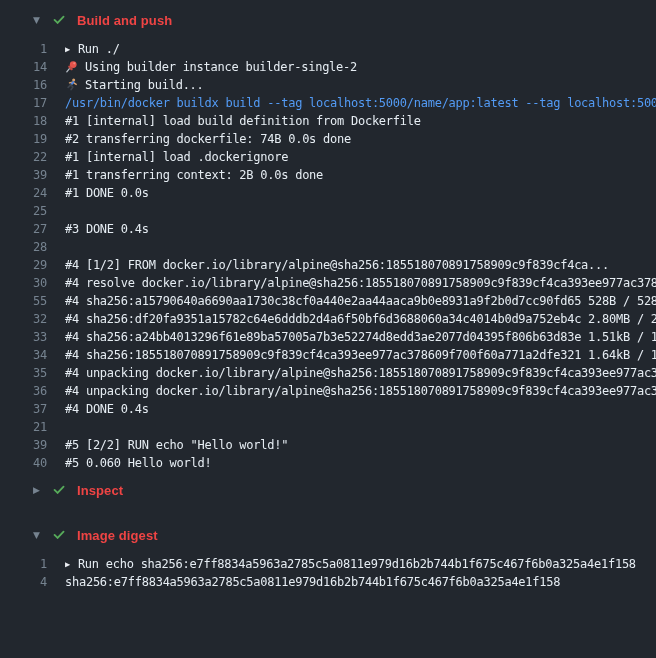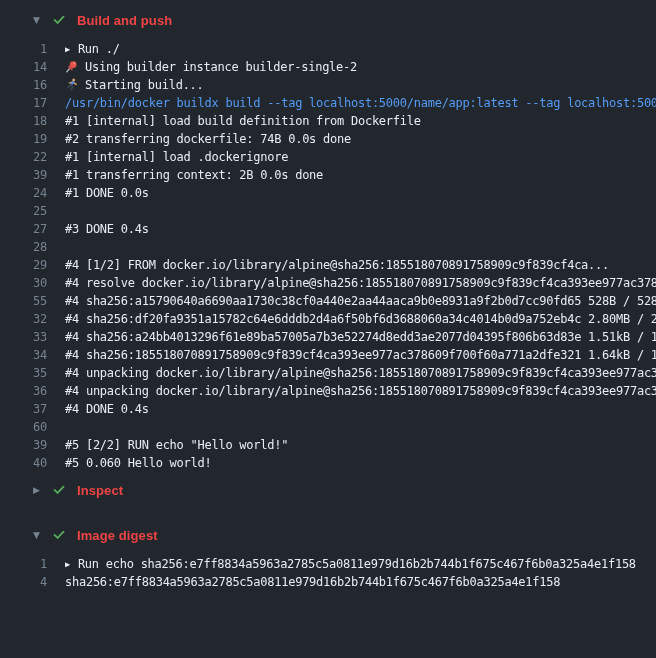--- a/index.html
+++ b/index.html
@@ -135,21 +135,21 @@
         <div class="log-line"><span class="num">28</span><span class="content"><span></span></span></div>
         <div class="log-line"><span class="num">29</span><span class="content"><span>#4 [1/2] FROM docker.io/library/alpine@sha256:185518070891758909c9f839cf4ca...</span></span></div>
         <div class="log-line"><span class="num">30</span><span class="content"><span>#4 resolve docker.io/library/alpine@sha256:185518070891758909c9f839cf4ca393ee977ac378609f700f60a771a2dfe321</span></span></div>
         <div class="log-line"><span class="num">55</span><span class="content"><span>#4 sha256:a15790640a6690aa1730c38cf0a440e2aa44aaca9b0e8931a9f2b0d7cc90fd65 528B / 528B done</span></span></div>
         <div class="log-line"><span class="num">32</span><span class="content"><span>#4 sha256:df20fa9351a15782c64e6dddb2d4a6f50bf6d3688060a34c4014b0d9a752eb4c 2.80MB / 2.80MB done</span></span></div>
         <div class="log-line"><span class="num">33</span><span class="content"><span>#4 sha256:a24bb4013296f61e89ba57005a7b3e52274d8edd3ae2077d04395f806b63d83e 1.51kB / 1.51kB done</span></span></div>
         <div class="log-line"><span class="num">34</span><span class="content"><span>#4 sha256:185518070891758909c9f839cf4ca393ee977ac378609f700f60a771a2dfe321 1.64kB / 1.64kB done</span></span></div>
         <div class="log-line"><span class="num">35</span><span class="content"><span>#4 unpacking docker.io/library/alpine@sha256:185518070891758909c9f839cf4ca393ee977ac378609f700f60a771a2dfe321</span></span></div>
         <div class="log-line"><span class="num">36</span><span class="content"><span>#4 unpacking docker.io/library/alpine@sha256:185518070891758909c9f839cf4ca393ee977ac378609f700f60a771a2dfe321 done</span></span></div>
         <div class="log-line"><span class="num">37</span><span class="content"><span>#4 DONE 0.4s</span></span></div>
-        <div class="log-line"><span class="num">60</span><span class="content"><span></span></span></div>
+        <div class="log-line"><span class="num">21</span><span class="content"><span></span></span></div>
         <div class="log-line"><span class="num">39</span><span class="content"><span>#5 [2/2] RUN echo "Hello world!"</span></span></div>
         <div class="log-line"><span class="num">40</span><span class="content"><span>#5 0.060 Hello world!</span></span></div>
       </div>
     </div>
     <div class="section">
       <div class="section-header">
         <span class="tri">▶</span>
         <span class="check">
           <svg width="14" height="14" viewBox="0 0 16 16">
             <path d="M13.2 4.2 L6.4 11.4 L2.9 7.9" fill="none" stroke="#57ab5a" stroke-width="2.1" stroke-linecap="round" stroke-linejoin="round"></path>

